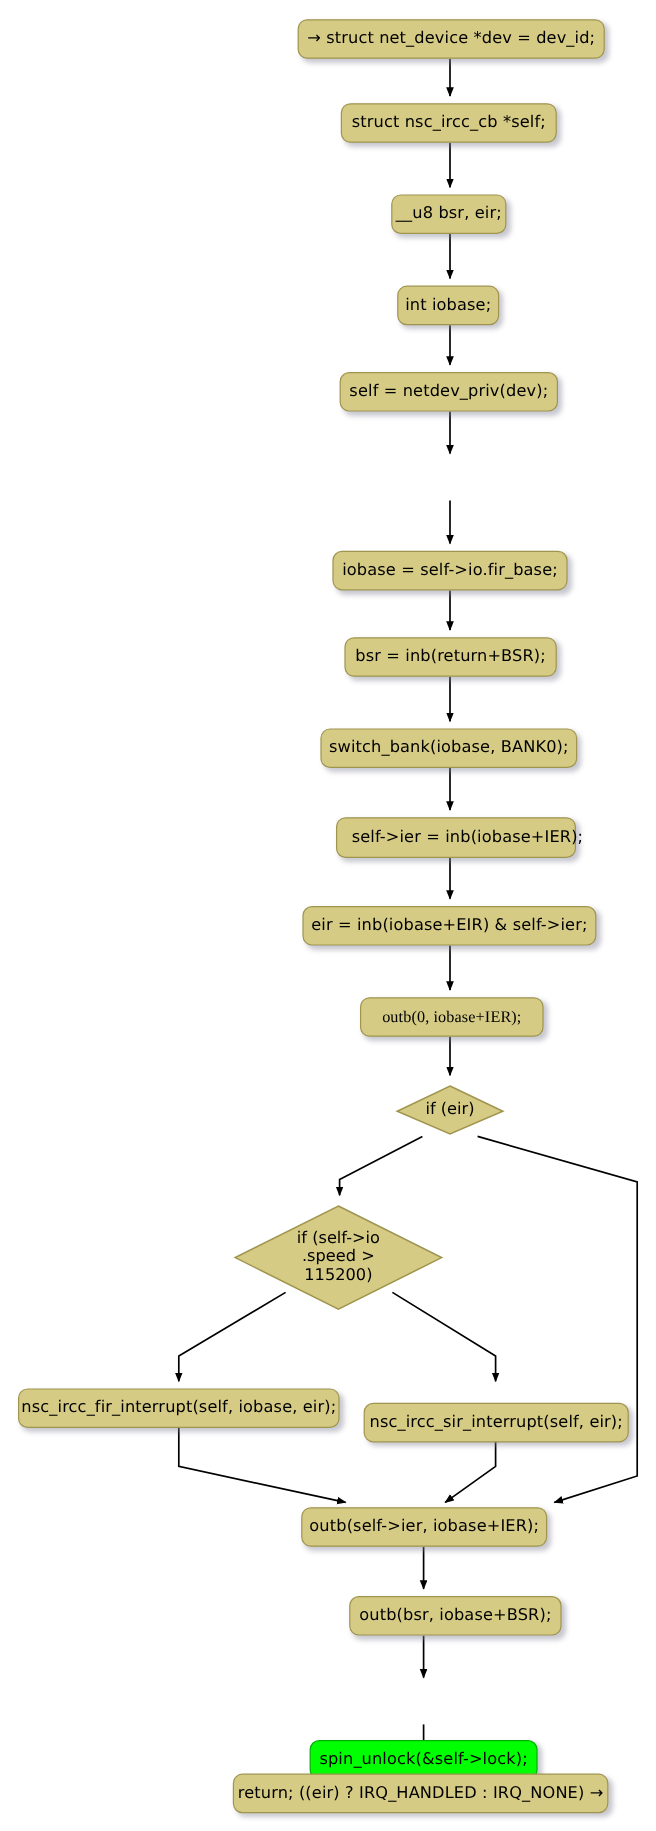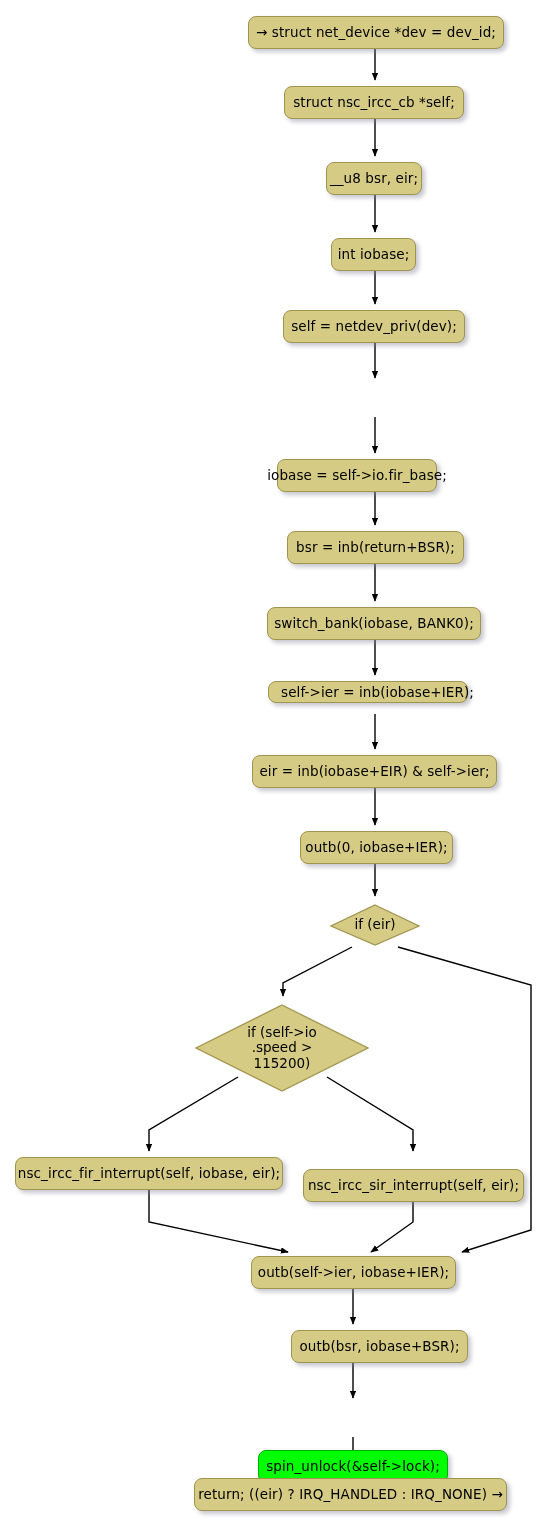--- a/index.html
+++ b/index.html
@@ -139,41 +139,41 @@
 
   <div class="node activity" style="left:331px; top:238px; width:85px; height:33px;">
     <span>int iobase;</span>
   </div>
 
   <div class="node activity" style="left:283px; top:310px; width:182px; height:33px;">
     <span>self = netdev_priv(dev);</span>
   </div>
 
 
-  <div class="node activity" style="left:277px; top:459px; width:160px; height:33px;">
+  <div class="node activity" style="left:277px; top:459px; width:196px; height:33px;">
     <span>iobase = self-&gt;io.fir_base;</span>
   </div>
 
   <div class="node activity" style="left:287px; top:531px; width:177px; height:33px;">
     <span>bsr = inb(return+BSR);</span>
   </div>
 
   <div class="node activity" style="left:267px; top:607px; width:214px; height:33px;">
     <span>switch_bank(iobase, BANK0);</span>
   </div>
 
-  <div class="node activity" style="left:268px; top:681px; width:200px; height:22px;padding-left:28px;">
+  <div class="node activity" style="left:280px; top:681px; width:200px; height:34px;padding-left:28px;">
     <span>self-&gt;ier = inb(iobase+IER);</span>
   </div>
 
   <div class="node activity" style="left:252px; top:755px; width:245px; height:33px;">
     <span>eir = inb(iobase+EIR) &amp; self-&gt;ier;</span>
   </div>
 
-  <div class="node activity" style="left:300px; top:831px; width:153px; height:33px;">
+  <div class="node activity" style="left:300px; top:831px; width:153px; height:33px;font-family:Liberation Serif, serif;">
     <span>outb(0, iobase+IER);</span>
   </div>
 
   <div class="diamond-wrap" style="left:328px; top:902px; width:94px; height:45px;">
     <svg class="diamond-shape" viewBox="0 0 94 45" preserveAspectRatio="none">
       <polygon points="47,3 91,24 47,43 3,24" fill="#d5cb84" stroke="#a0954f" stroke-width="1.3"></polygon>
     </svg>
     <div class="diamond-label">if (eir)</div>
   </div>
 

